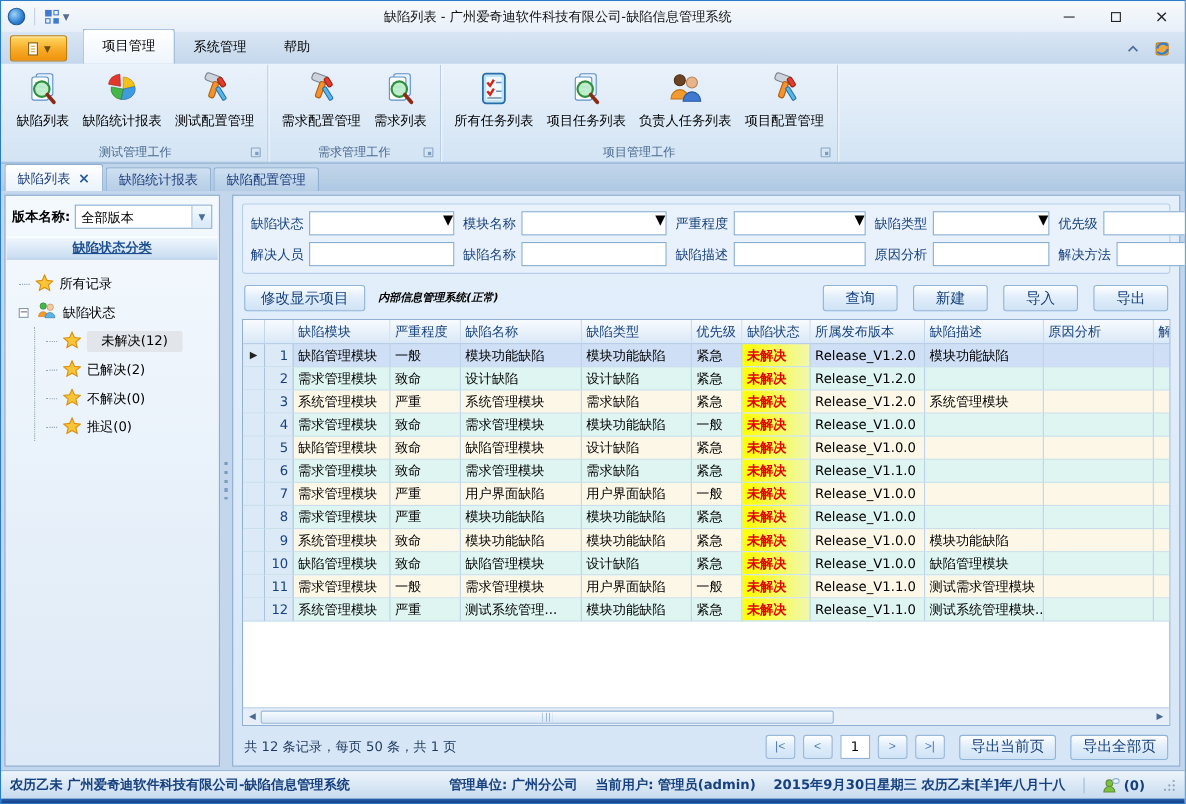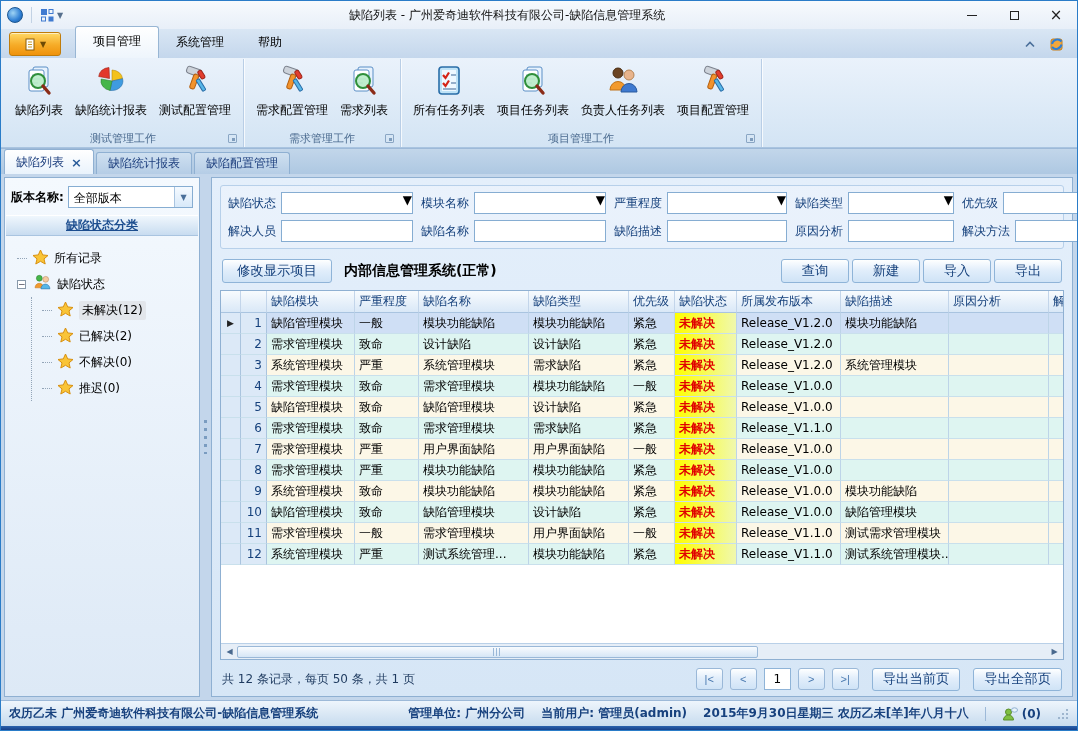--- a/index.html
+++ b/index.html
@@ -51,42 +51,42 @@
   .version-label { font-weight:bold; white-space:nowrap; }
   .combo { flex:1; height:22px; background:#fff; border:1px solid #86add2; display:flex; overflow:hidden; }
   .combo .cval { flex:1; padding:3px 5px; white-space:nowrap; overflow:hidden; }
   .combo .carrow { width:18px; flex:none; background:linear-gradient(#f5faff,#d8e9f9); border-left:1px solid #a9c4e0; display:flex; align-items:center; justify-content:center; color:#4a6f9a; font-size:8px; }
   .panel-header { margin:0 1px; height:21px; background:linear-gradient(#f0f7fd,#c8dcf0); border-top:1px solid #fff; border-bottom:1px solid #a9c4e0; display:flex; align-items:center; justify-content:center; color:#1d4e8f; font-weight:bold; flex:none;text-decoration:underline; }
   .tree { flex:1; padding:9px 4px 4px 12px; overflow:hidden; }
   .titem { height:26px; display:flex; align-items:center; gap:5px; white-space:nowrap; }
   .tdots { width:10px; border-top:1px dotted #93a5b8; flex:none; }
   .texpand { width:9px; height:9px; flex:none; border:1px solid #8899aa; background:#fff; font-size:9px; line-height:7px; text-align:center; color:#445; margin-right:2px; }
   .tree-children { border-left:1px dotted #93a5b8; margin-left:14px; padding-left:10px; }
-  .titem .lbl.sel { background:#e2e6eb; border-radius:2px; padding:1px 3px; }
+  .titem .lbl.sel { background:#e2e6eb; border-radius:2px; padding:1px 13px; }
 
   .splitter { width:11px; flex:none; display:flex; align-items:center; justify-content:center; }
   .splitter .dots { width:3px; height:34px; background:repeating-linear-gradient(#7a9cc0 0 3px, transparent 3px 8px); }
 
   .main { flex:1; display:flex; flex-direction:column; background:linear-gradient(#e4effb,#d6e6f6); border:1px solid #8fb0d2; padding:7px 8px 4px; min-width:0; }
 
   
   .filterbox { border:1px solid #b7d0ea; border-radius:3px; padding:6px 7px; display:flex; flex-direction:column; gap:6px; background:rgba(255,255,255,.22); flex:none; }
   .frow { display:flex; align-items:center; gap:8px; }
   .fpair { display:flex; align-items:center; gap:5px; }
   .fpair label { color:#16417c; white-space:nowrap; }
   .fctrl { height:22px; background:#fff; border:1px solid #86add2; display:flex; overflow:hidden; }
   .fctrl input { border:none; outline:none; width:100%; height:100%; padding:0 4px; font:inherit; background:transparent; }
   .fc0 { width:132px; } .fc1 { width:132px; } .fc2 { width:120px; } .fc3 { width:106px; } .fc4 { width:136px; }
 
   
   .action-row { display:flex; align-items:center; margin:10px 2px 7px; gap:12px; flex:none; }
   .btn { height:24px; padding:0 14px; background:linear-gradient(#feffff,#e2eefb 45%,#cfe3f6); border:1px solid #8fb4d8; border-radius:3px; color:#16417c; display:inline-flex; align-items:center; justify-content:center; white-space:nowrap; }
-  .sys-title { font-weight:bold; font-size:14px; }
+  .sys-title { font-weight:bold; font-size:10px;font-style:italic; }
   .ar-spacer { flex:1; }
-  .ar-right { display:flex; gap:3px; }
+  .ar-right { display:flex; gap:14px; }
   .ar-right .btn { width:68px; padding:0; }
 
   
   .gridwrap { flex:1; border:1px solid #8fb0d2; background:#fff; display:flex; flex-direction:column; overflow:hidden; min-height:0; }
   .gridclip { flex:1; overflow:hidden; }
   .thead, .trow { display:flex; width:1100px; }
   .thead { height:22px; }
   .c { flex:none; border-right:1px solid #bdd4e8; border-bottom:1px solid #c9e0ec; padding:0 4px; display:flex; align-items:center; overflow:hidden; white-space:nowrap; }
   .thead .c { background:linear-gradient(#f8fbfe,#d9e8f7); color:#16417c; border-right:1px solid #c3d5ea; border-bottom:1px solid #a9c4e0; }
   .trow { height:21px; }

